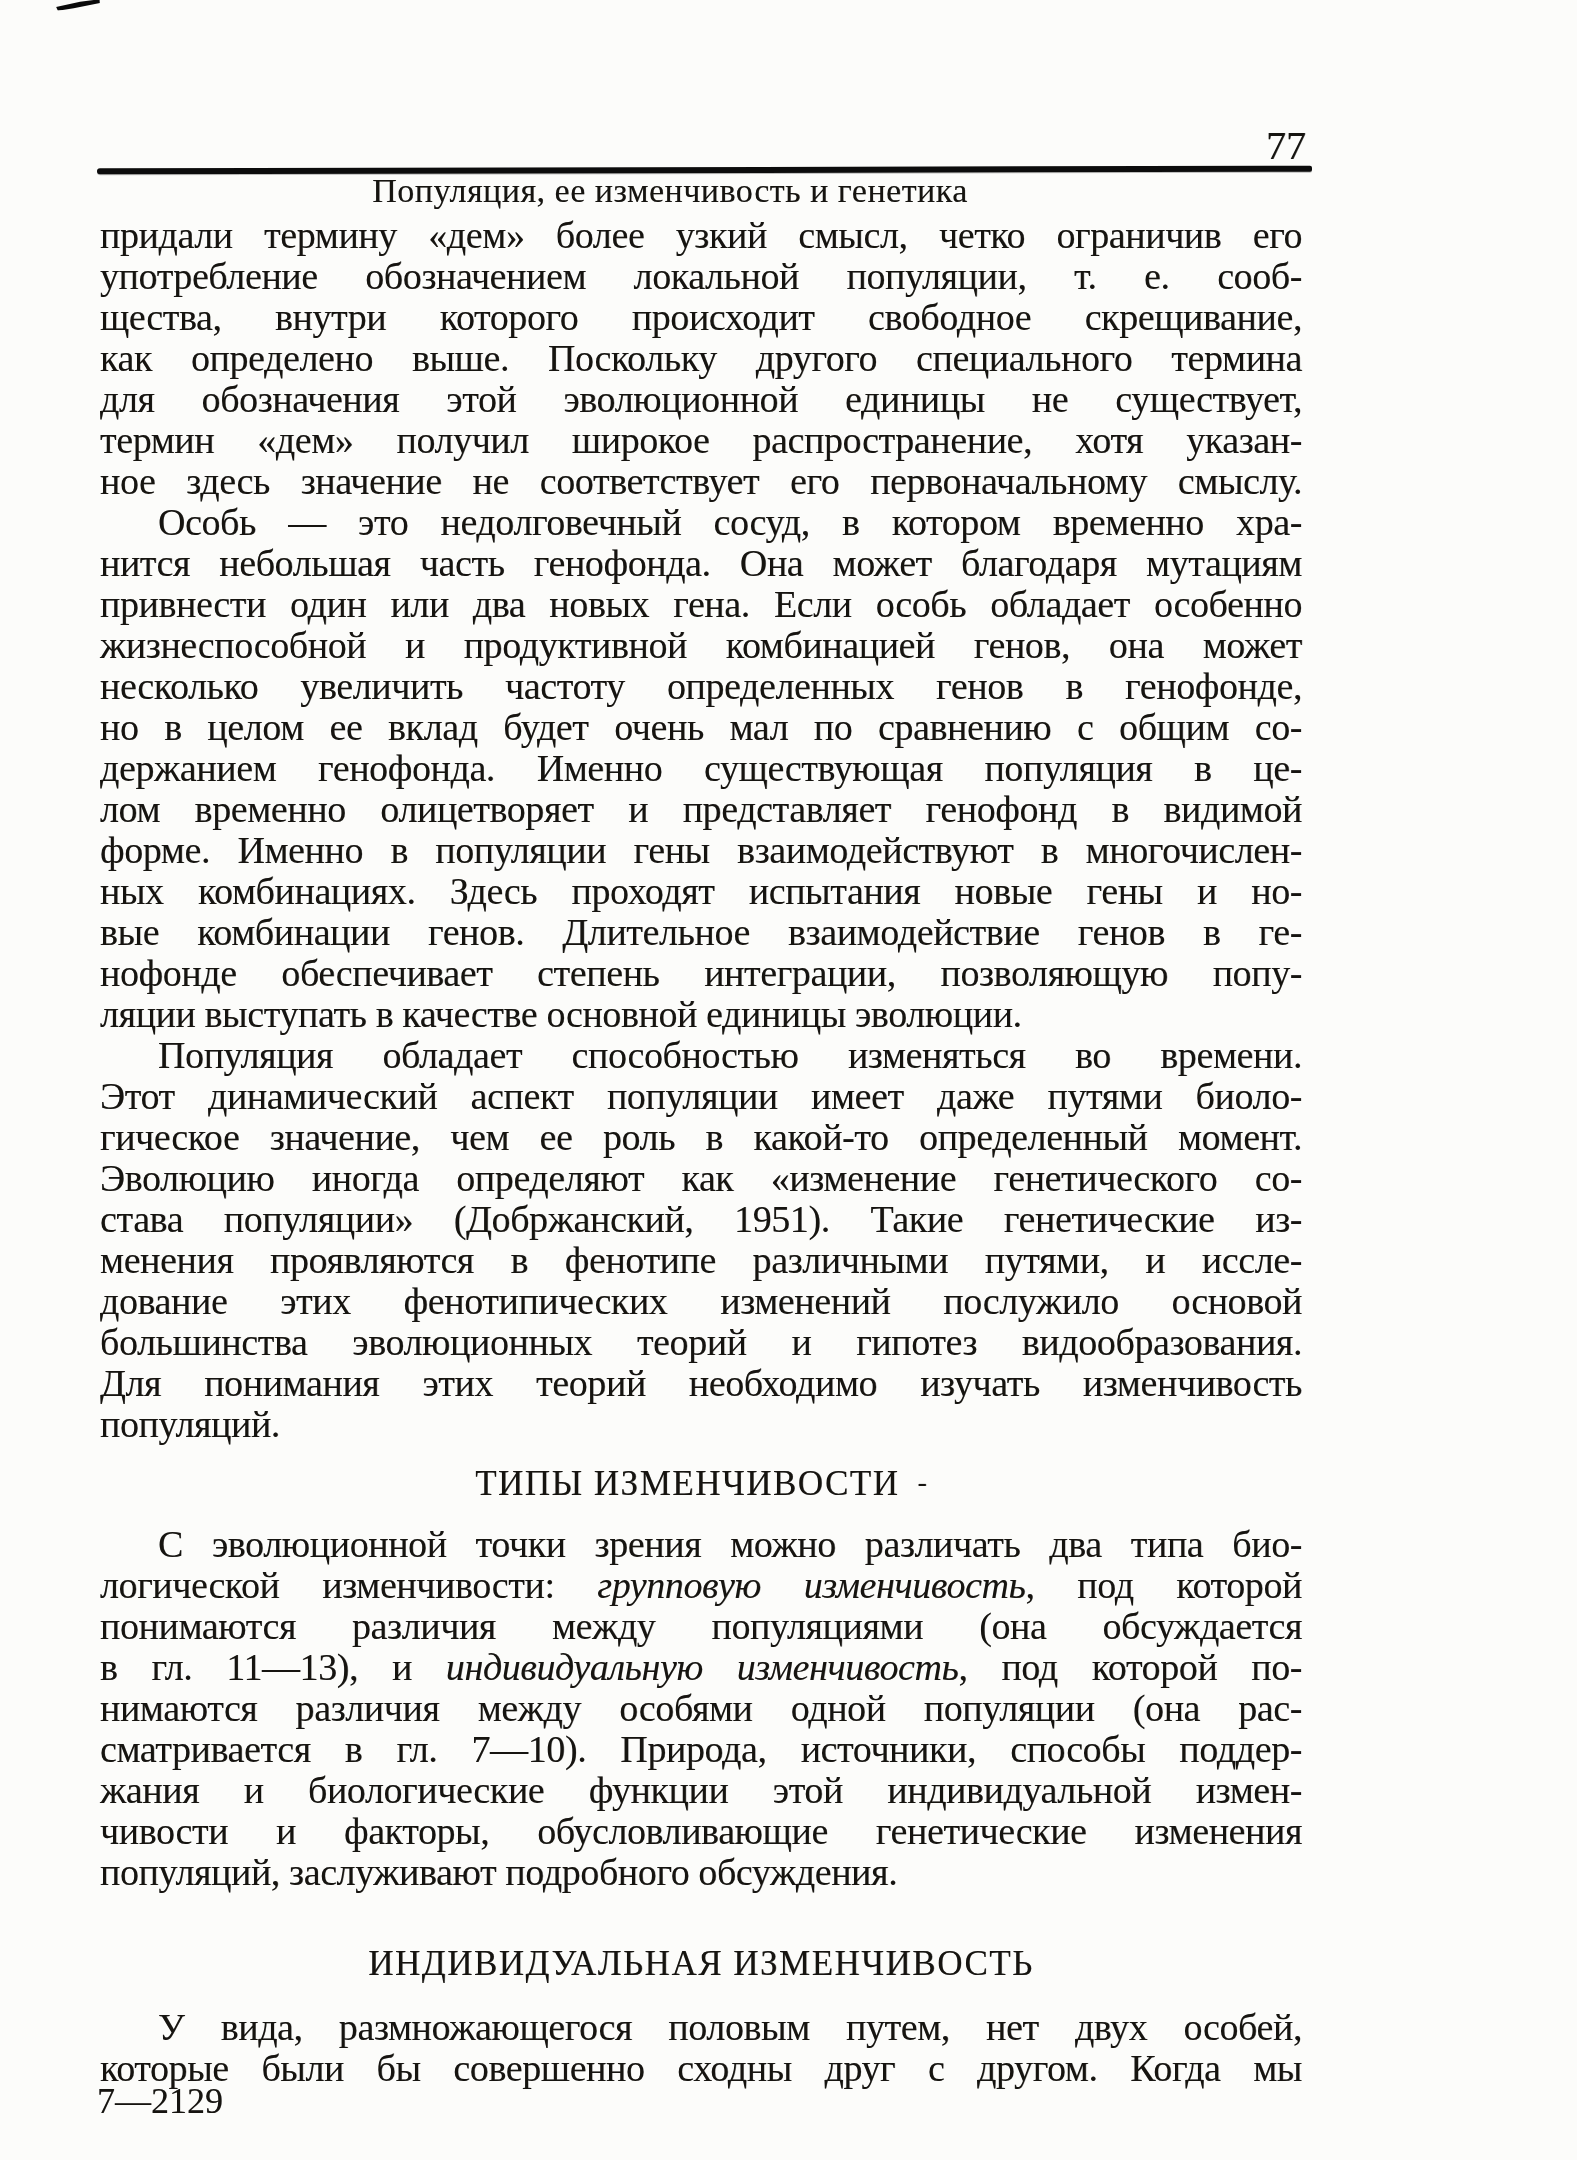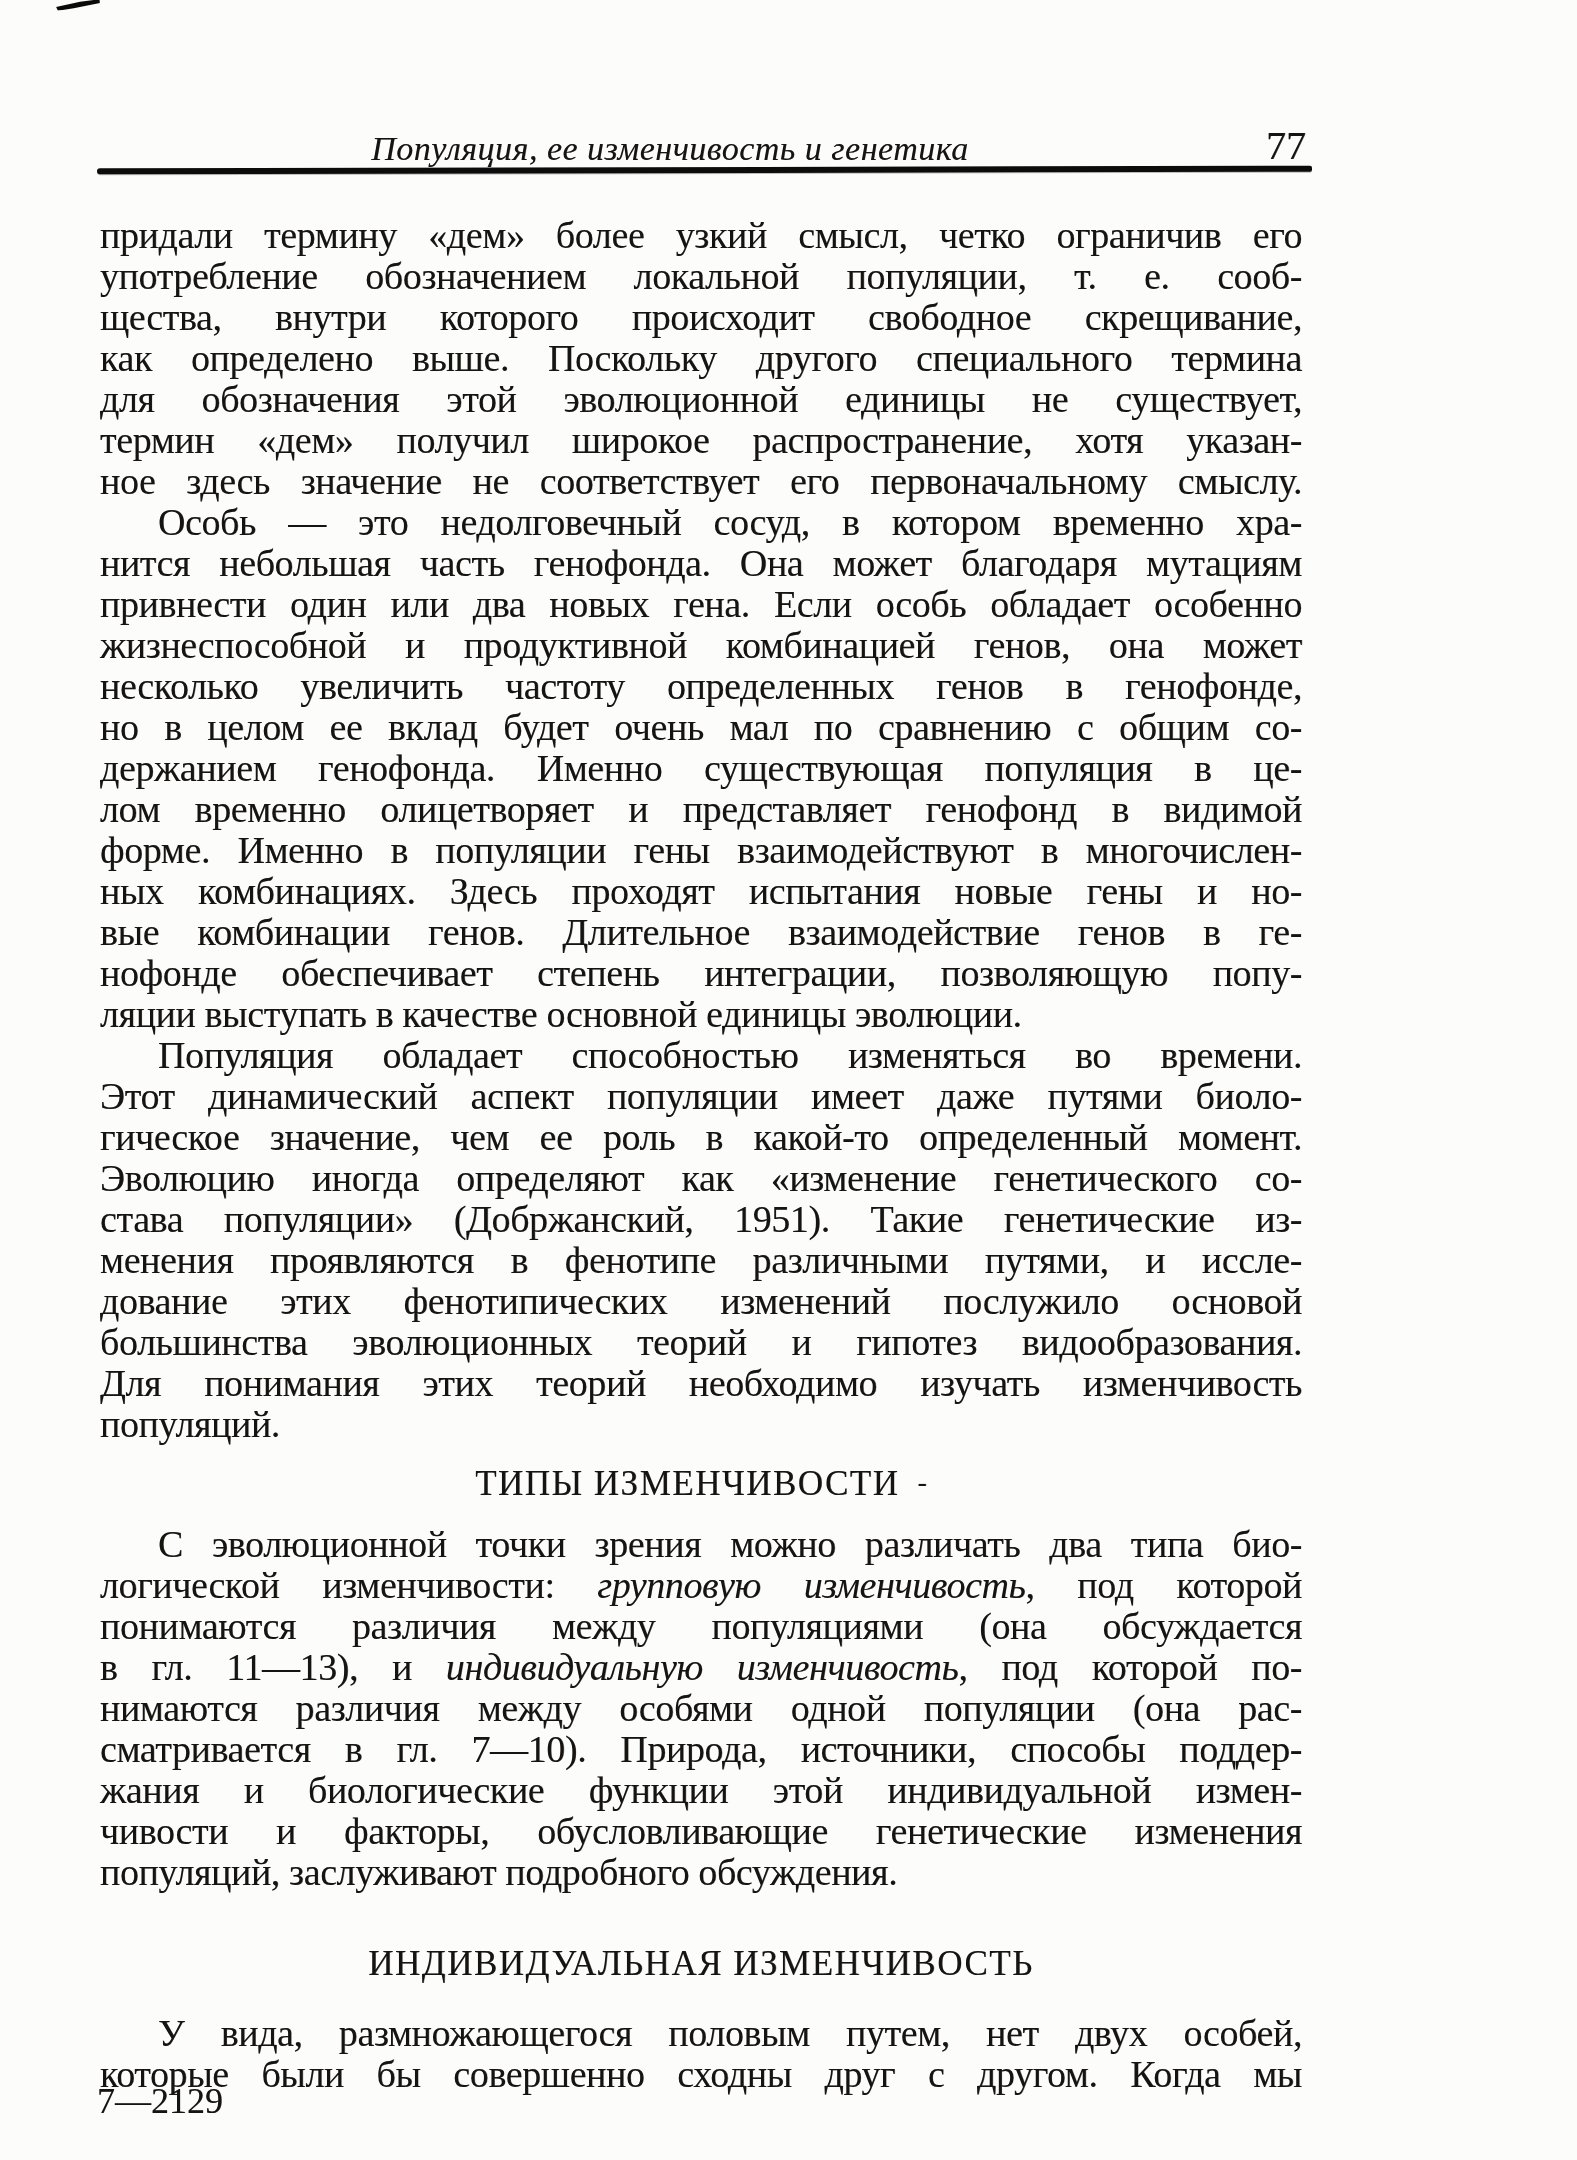--- a/index.html
+++ b/index.html
@@ -32,26 +32,26 @@
   .running-head {
     position: absolute;
     top: 130px;
     left: 100px;
     width: 1210px;
     height: 40px;
   }
   .running-head .title {
     display: block;
     text-align: center;
-    font-style: italic;
     font-size: 34px;
     line-height: 38px;
     letter-spacing: 0.5px;
     padding-right: 70px;
     text-shadow: 0.3px 0.3px 0 rgba(10,10,10,0.45);
+    margin-top: 42px;
   }
   .running-head .pageno {
     position: absolute;
     right: 4px;
     top: -4px;
     font-size: 40px;
     line-height: 40px;
     font-style: normal;
     text-shadow: 0.4px 0.4px 0 rgba(10,10,10,0.5);
   }
@@ -89,21 +89,21 @@
   .line.indent { text-indent: 58px; }
   .line .it { font-style: italic; }
   .heading {
     text-align: center;
     font-size: 35px;
     line-height: 40px;
     letter-spacing: 1.5px;
     margin: 17px 0 20px 0;
     text-shadow: 0.4px 0.4px 0 rgba(10,10,10,0.45);
   }
-  .heading.wide { margin-top: 51px; margin-bottom: 29px; }
+  .heading.wide { margin-top: 51px; margin-bottom: 23px; }
   .heading .stray {
     letter-spacing: 0;
     font-size: 28px;
     vertical-align: 4px;
     padding-left: 18px;
   }
   
   .signature {
     position: absolute;
     top: 2083px;

